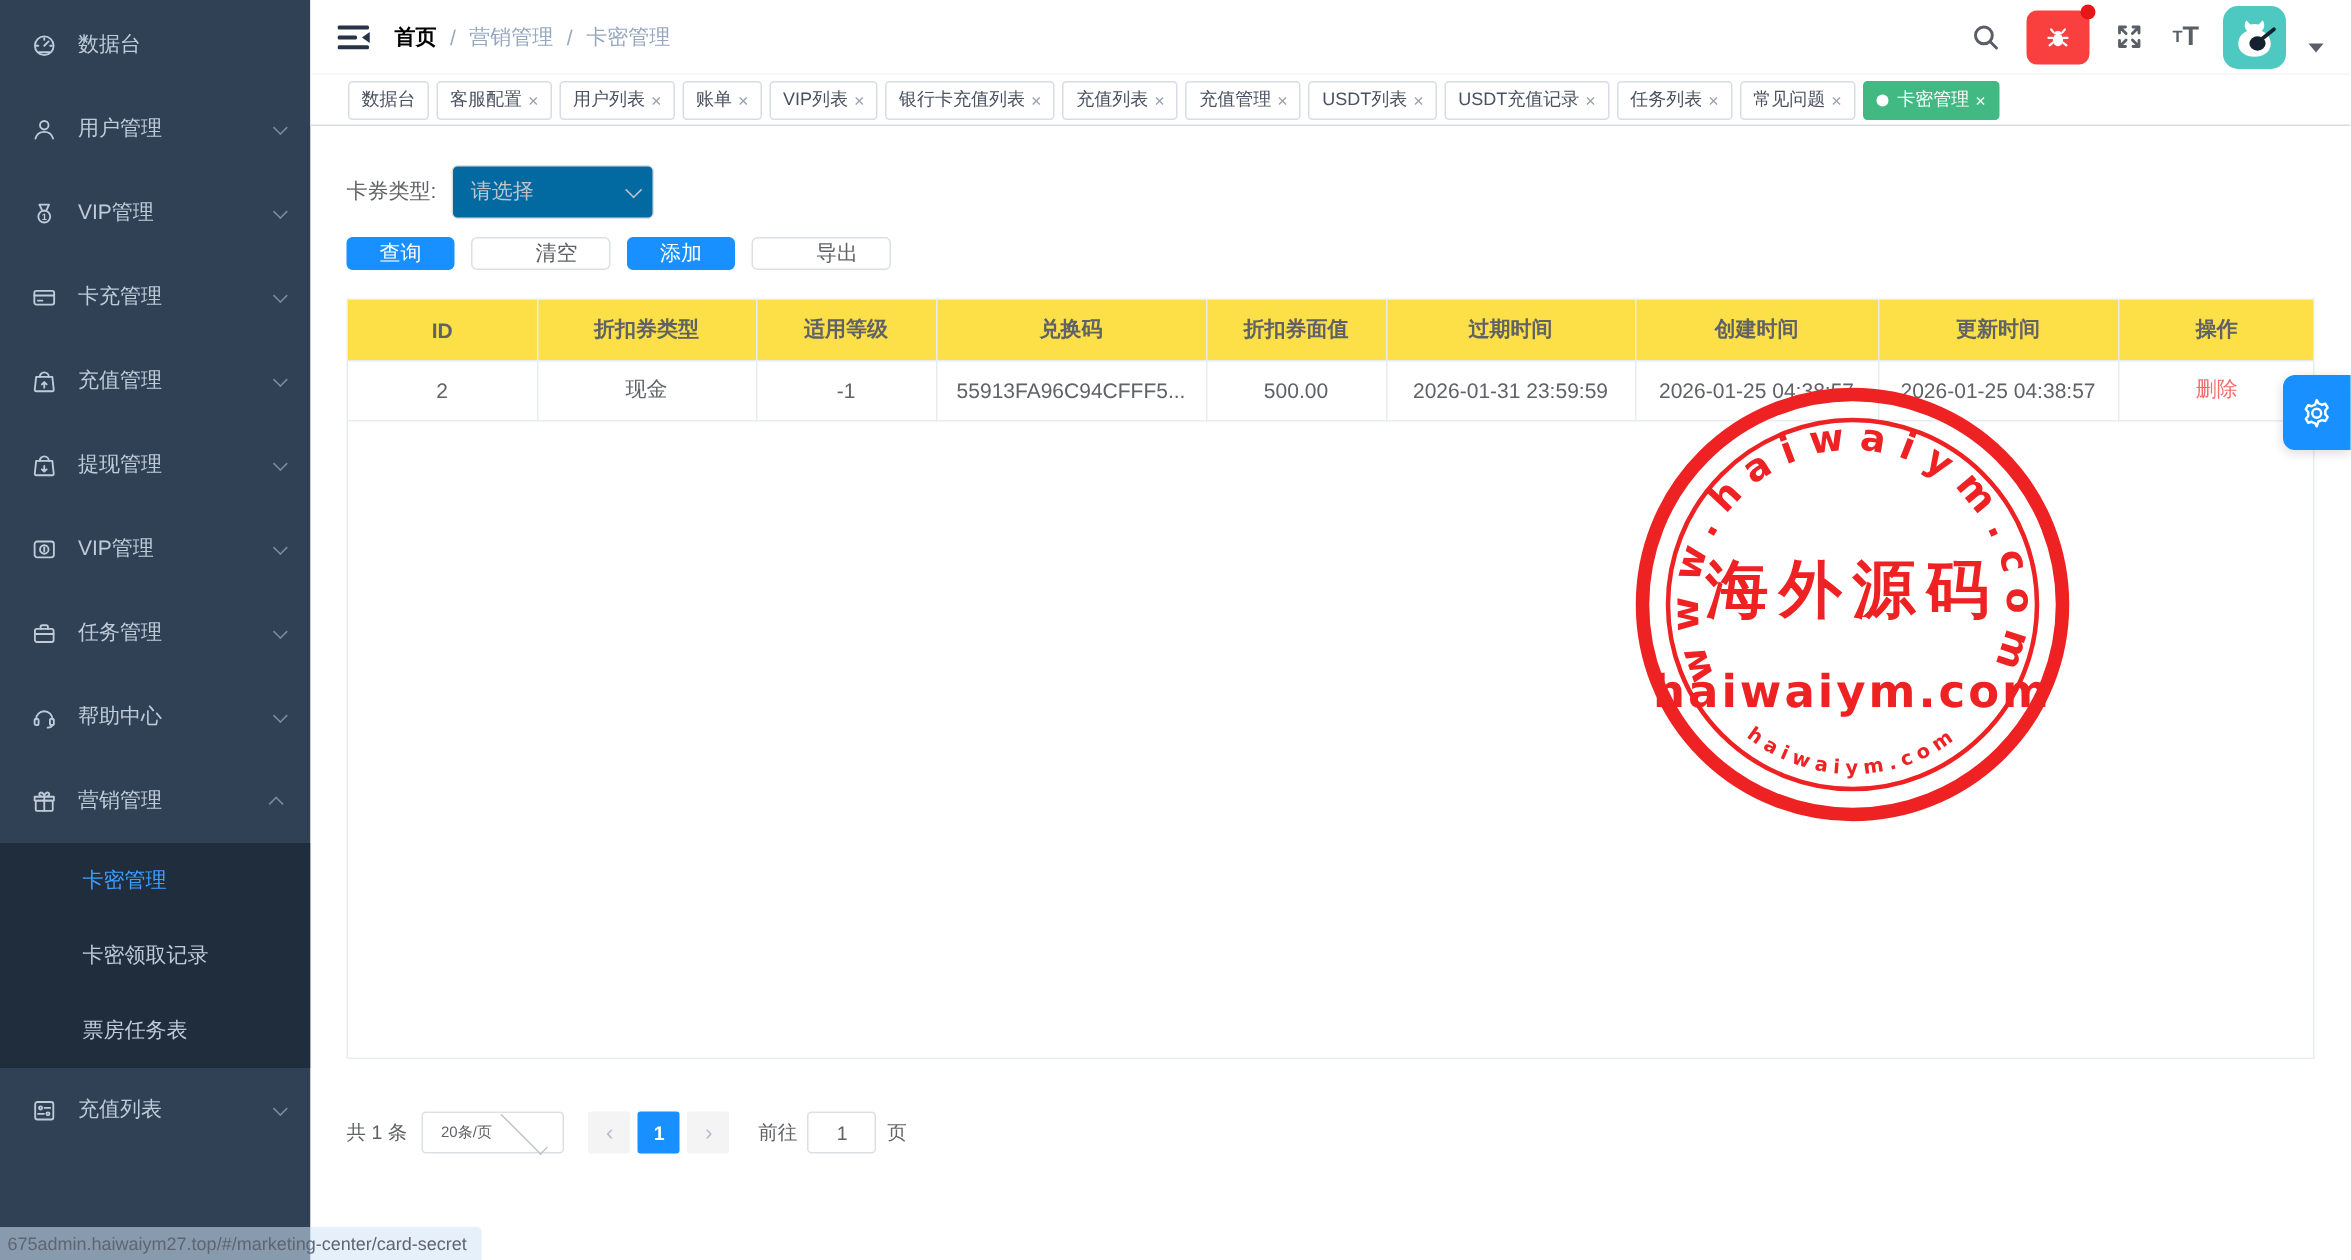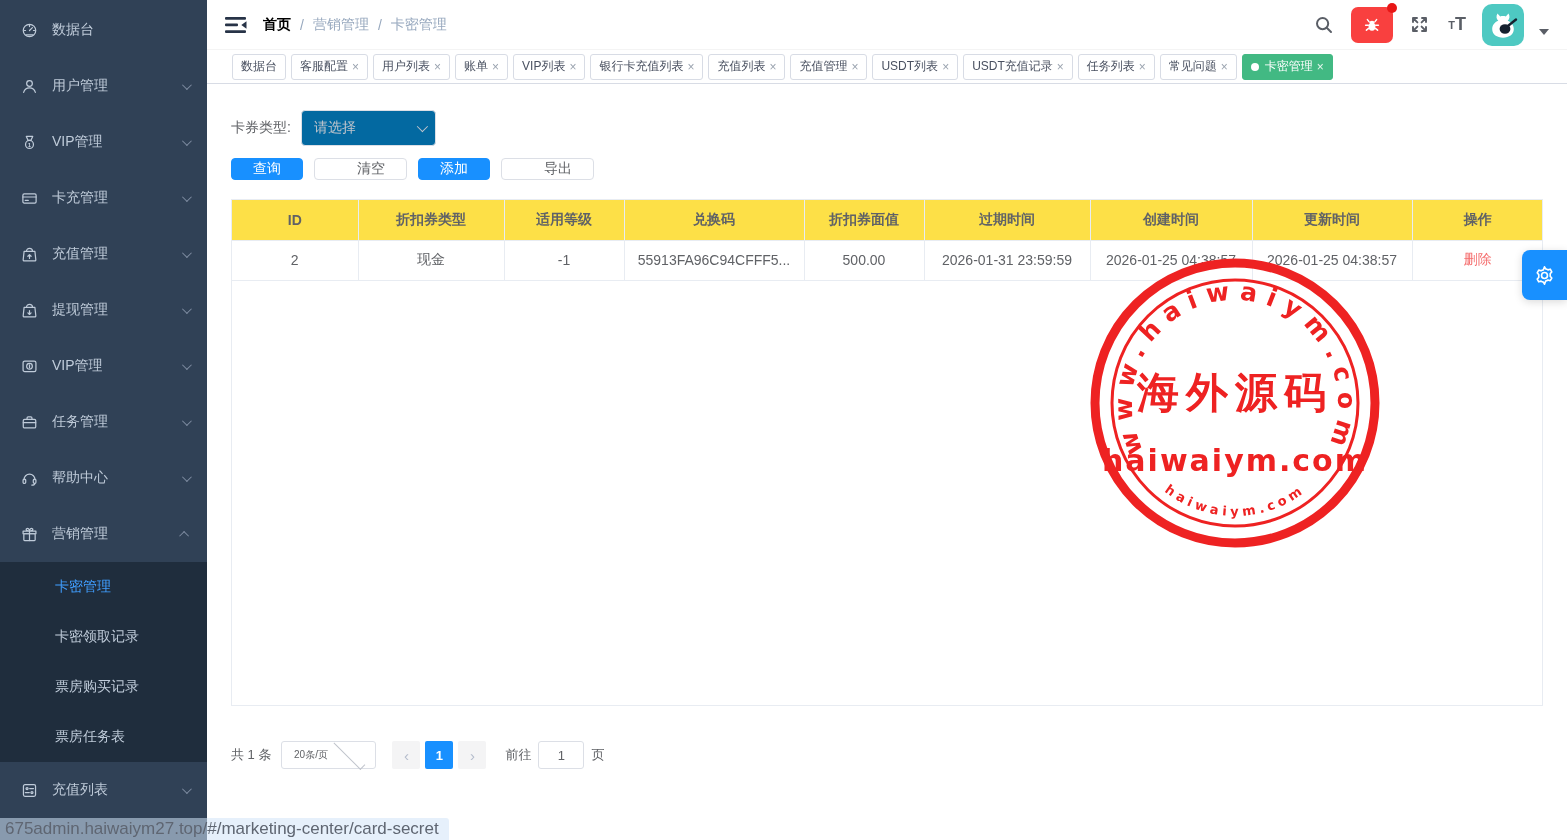--- a/index.html
+++ b/index.html
@@ -82,21 +82,21 @@
   .pg-goto { margin-left:14px; display:flex; align-items:center; gap:7px; }
   .pg-input { width:46px; height:28px; border:1px solid #dcdfe6; border-radius:3px; text-align:center; font-size:13px; color:#606266; outline:none; }
 
   
   .gear-btn { position:fixed; right:0; top:250px; width:45px; height:50px; background:#1890ff; border:none; border-radius:8px 0 0 8px; display:flex; align-items:center; justify-content:center; cursor:pointer; z-index:60; box-shadow:0 2px 8px rgba(0,0,0,.15); }
 
   
   .watermark { position:absolute; left:878px; top:253px; width:300px; height:300px; z-index:30; pointer-events:none; }
 
   
-  .status-tooltip { position:fixed; left:0; bottom:0; height:22px; line-height:22px; padding:0 10px 0 5px; background:rgba(210,227,247,0.55); color:#5f6672; font-size:17px; border-radius:0 3px 0 0; z-index:50; white-space:nowrap; }
+  .status-tooltip { position:fixed; left:0; bottom:0; height:22px; line-height:22px; padding:0 10px 0 5px; background:rgba(210,227,247,0.55); color:#5f6672; font-size:12px; border-radius:0 3px 0 0; z-index:50; white-space:nowrap; }
 </style>
 </head>
 <body>
 
 <div class="app">
 
   <nav class="sidebar">
 
       <div class="side-item">
         <span class="side-icon">
@@ -219,25 +219,20 @@
         <span class="side-label">卡密管理</span>
 
       </div>
 
       <div class="side-item sub">
 
         <span class="side-label">卡密领取记录</span>
 
       </div>
 
-      <div class="side-item sub">
-
-        <span class="side-label">票房购买记录</span>
-
-      </div>
 
       <div class="side-item sub">
 
         <span class="side-label">票房任务表</span>
 
       </div>
 
       <div class="side-item">
         <span class="side-icon">
           <svg viewBox="0 0 18 18">

